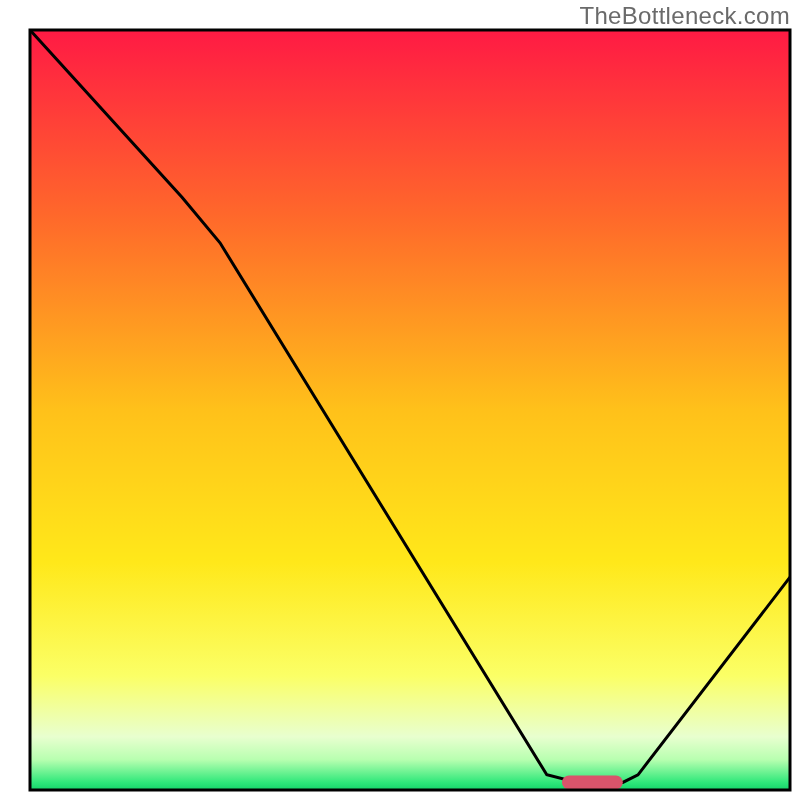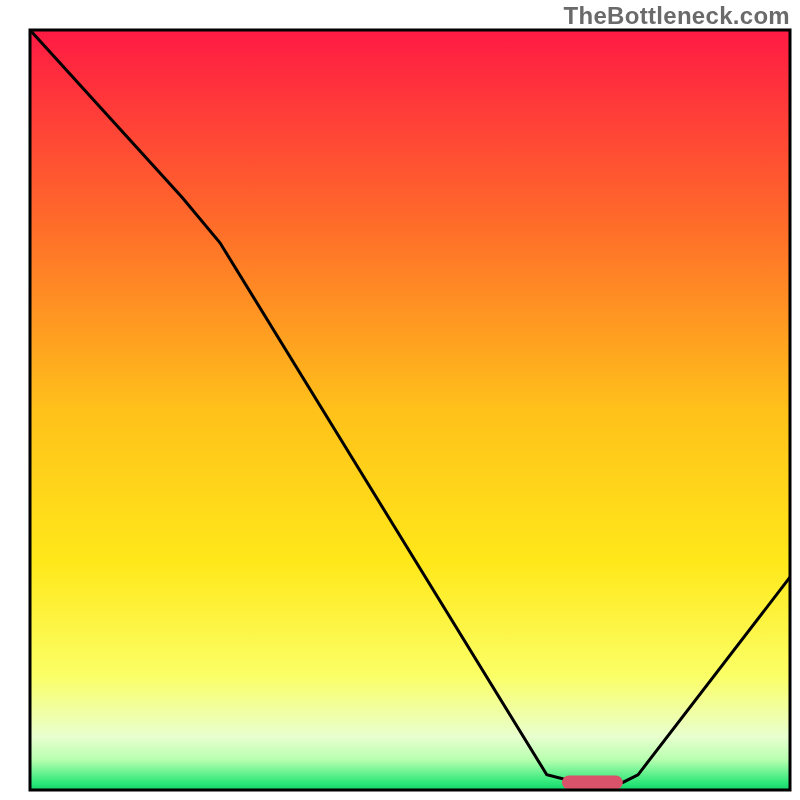--- a/index.html
+++ b/index.html
@@ -13,21 +13,21 @@
   .container {
     position: relative;
     width: 800px;
     height: 800px;
   }
   .attribution {
     position: absolute;
     top: 2px;
     right: 10px;
     font-size: 24px;
-    font-weight: bold;
+    font-weight: normal;
     color: #6a6a6a;
     letter-spacing: 0.3px;
   }
   svg.plot {
     position: absolute;
     left: 0;
     top: 0;
   }
 </style>
 </head>

